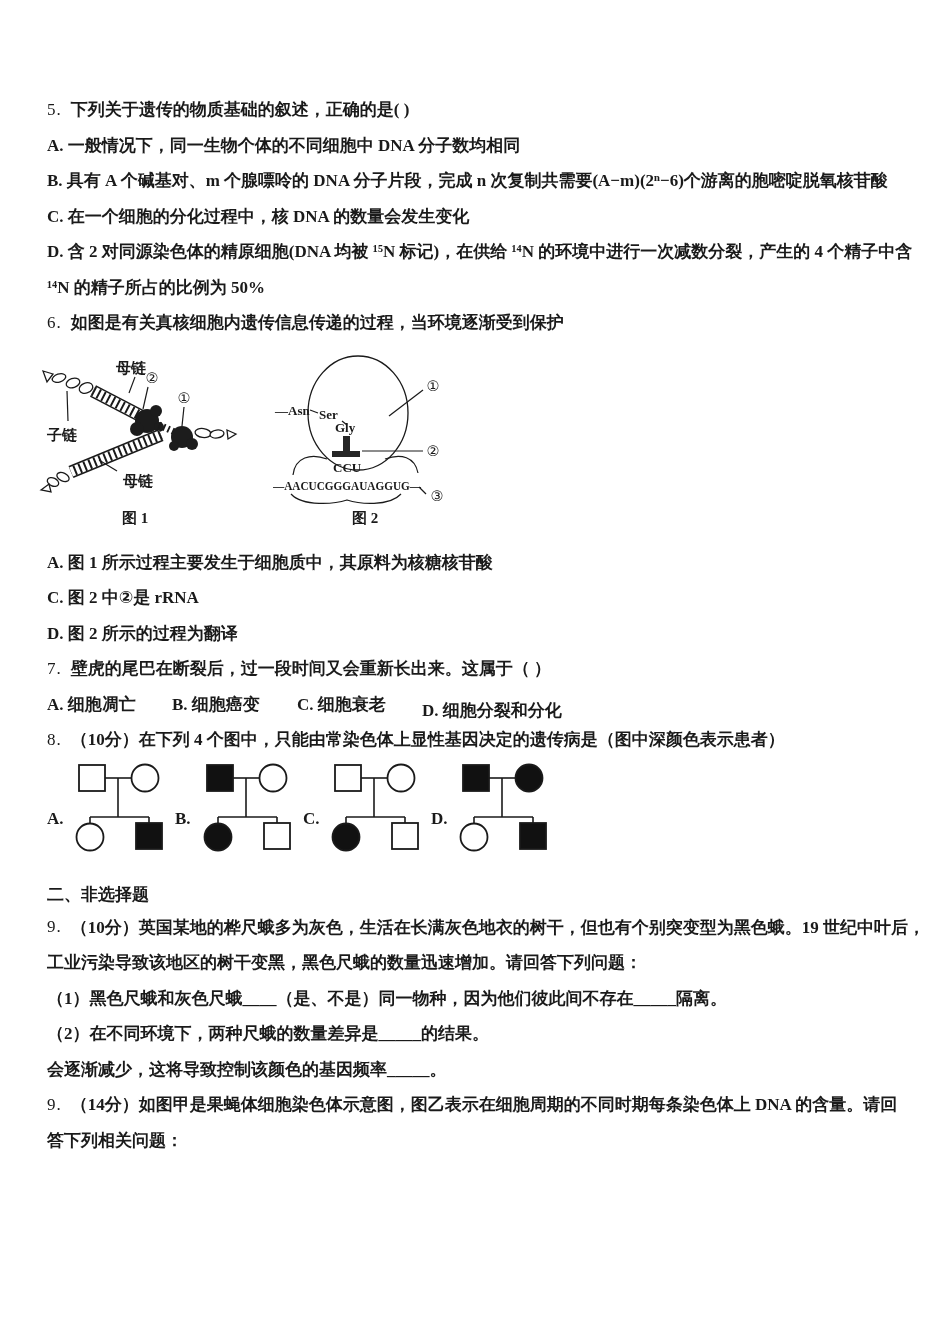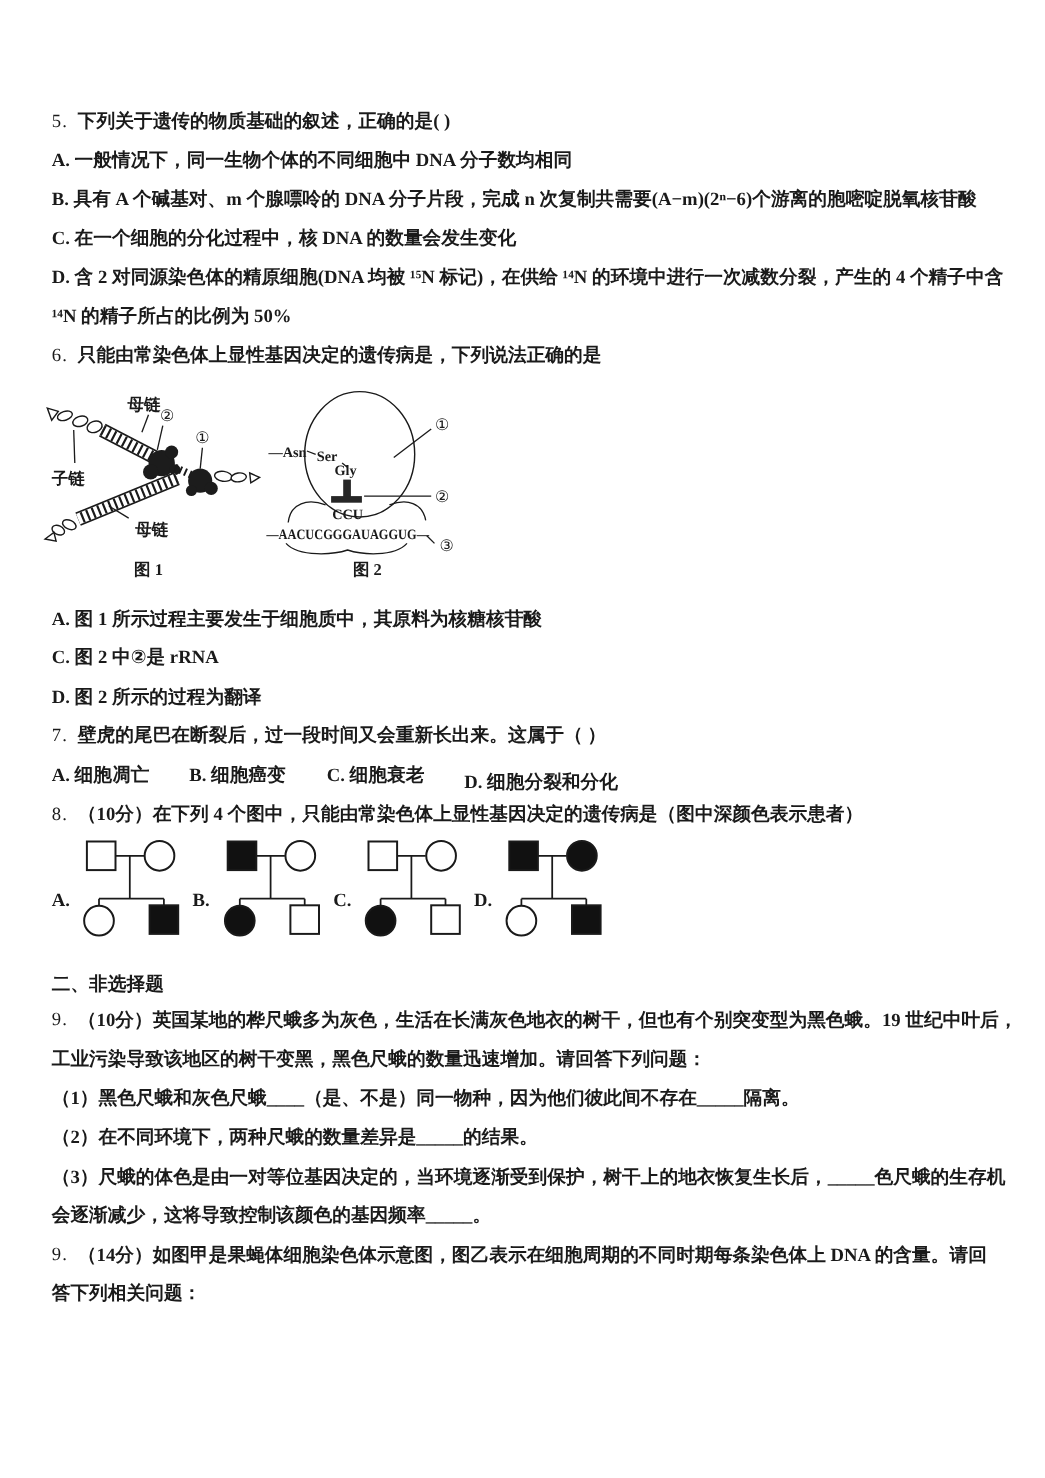--- a/index.html
+++ b/index.html
@@ -4,21 +4,21 @@
 <style>
   html,body{margin:0;padding:0;background:#ffffff;}
   body{width:950px;height:1344px;overflow:hidden;box-sizing:border-box;
        font-family:"Liberation Serif","DejaVu Serif","DejaVu Sans",serif;color:#1a1a1a;}
   .page{padding:92px 42px 0 47px;font-size:17px;}
   .line{height:35.5px;display:flex;align-items:center;white-space:nowrap;font-weight:bold;}
   .qnum{font-weight:normal;margin-right:9px;letter-spacing:1px;}
   .qtext{font-weight:bold;}
   .section-title{height:30px;}
   
-  .figure-row{display:flex;height:204px;margin-left:-12px;align-items:flex-start;}
+  .figure-row{display:flex;height:204px;margin-left:-12px;align-items:flex-start;gap:31px;}
   .fig2{margin-left:-28px;}
   svg{display:block;}
   .stroke{stroke:#1a1a1a;fill:none;}
   .lad1{stroke:#1a1a1a;stroke-width:13;}
   .lad2{stroke:#ffffff;stroke-width:10;}
   .lad3{stroke:#1a1a1a;stroke-width:10;stroke-dasharray:2 3.4;}
   .helix{stroke:#1a1a1a;stroke-width:1.3;fill:#ffffff;}
   .blob{fill:#1c1c1c;}
   .ptr{stroke:#1a1a1a;stroke-width:1.2;fill:none;}
   .t{font-family:"Liberation Serif","DejaVu Serif","DejaVu Sans",serif;font-weight:bold;font-size:15px;fill:#1a1a1a;}
@@ -45,21 +45,21 @@
     <span class="qtext">下列关于遗传的物质基础的叙述，正确的是(      )</span>
   </div>
   <div class="line">A. 一般情况下，同一生物个体的不同细胞中 DNA 分子数均相同</div>
   <div class="line">B. 具有 A 个碱基对、m 个腺嘌呤的 DNA 分子片段，完成 n 次复制共需要(A−m)(2ⁿ−6)个游离的胞嘧啶脱氧核苷酸</div>
   <div class="line">C. 在一个细胞的分化过程中，核 DNA 的数量会发生变化</div>
   <div class="line">D. 含 2 对同源染色体的精原细胞(DNA 均被 ¹⁵N 标记)，在供给 ¹⁴N 的环境中进行一次减数分裂，产生的 4 个精子中含</div>
   <div class="line">¹⁴N 的精子所占的比例为 50%</div>
 
   <div class="line">
     <span class="qnum">6.</span>
-    <span class="qtext">只能由常染色体上显性基因决定的遗传病是，下列说法正确的是</span>
+    <span class="qtext">如图是有关真核细胞内遗传信息传递的过程，当环境逐渐受到保护</span>
   </div>
 
   <div class="figure-row">
 
     <svg width="235" height="204" viewBox="0 0 235 204">
       <g>
         <path class="helix" d="M8,30 L18,33 L12,41 Z"></path>
         <ellipse class="helix" cx="24" cy="37" rx="7" ry="4" transform="rotate(-18 24 37)"></ellipse>
         <ellipse class="helix" cx="38" cy="42" rx="7" ry="4.5" transform="rotate(-18 38 42)"></ellipse>
         <ellipse class="helix" cx="51" cy="47" rx="7" ry="5" transform="rotate(-20 51 47)"></ellipse>
@@ -222,21 +222,20 @@
 
   <div class="line section-title">二、非选择题</div>
 
   <div class="line">
     <span class="qnum">9.</span>
     <span class="qtext">（10分）英国某地的桦尺蛾多为灰色，生活在长满灰色地衣的树干，但也有个别突变型为黑色蛾。19 世纪中叶后，</span>
   </div>
   <div class="line">工业污染导致该地区的树干变黑，黑色尺蛾的数量迅速增加。请回答下列问题：</div>
   <div class="line">（1）黑色尺蛾和灰色尺蛾____（是、不是）同一物种，因为他们彼此间不存在_____隔离。</div>
   <div class="line">（2）在不同环境下，两种尺蛾的数量差异是_____的结果。</div>
-  <div class="line">（3）尺蛾的体色是由一对等位基因决定的，当环境逐渐受到保护，树干上的地衣恢复生长后，_____色尺蛾的生存机</div>
   <div class="line">会逐渐减少，这将导致控制该颜色的基因频率_____。</div>
 
   <div class="line">
     <span class="qnum">9.</span>
     <span class="qtext">（14分）如图甲是果蝇体细胞染色体示意图，图乙表示在细胞周期的不同时期每条染色体上 DNA 的含量。请回</span>
   </div>
   <div class="line">答下列相关问题：</div>
 
 </div>
 

